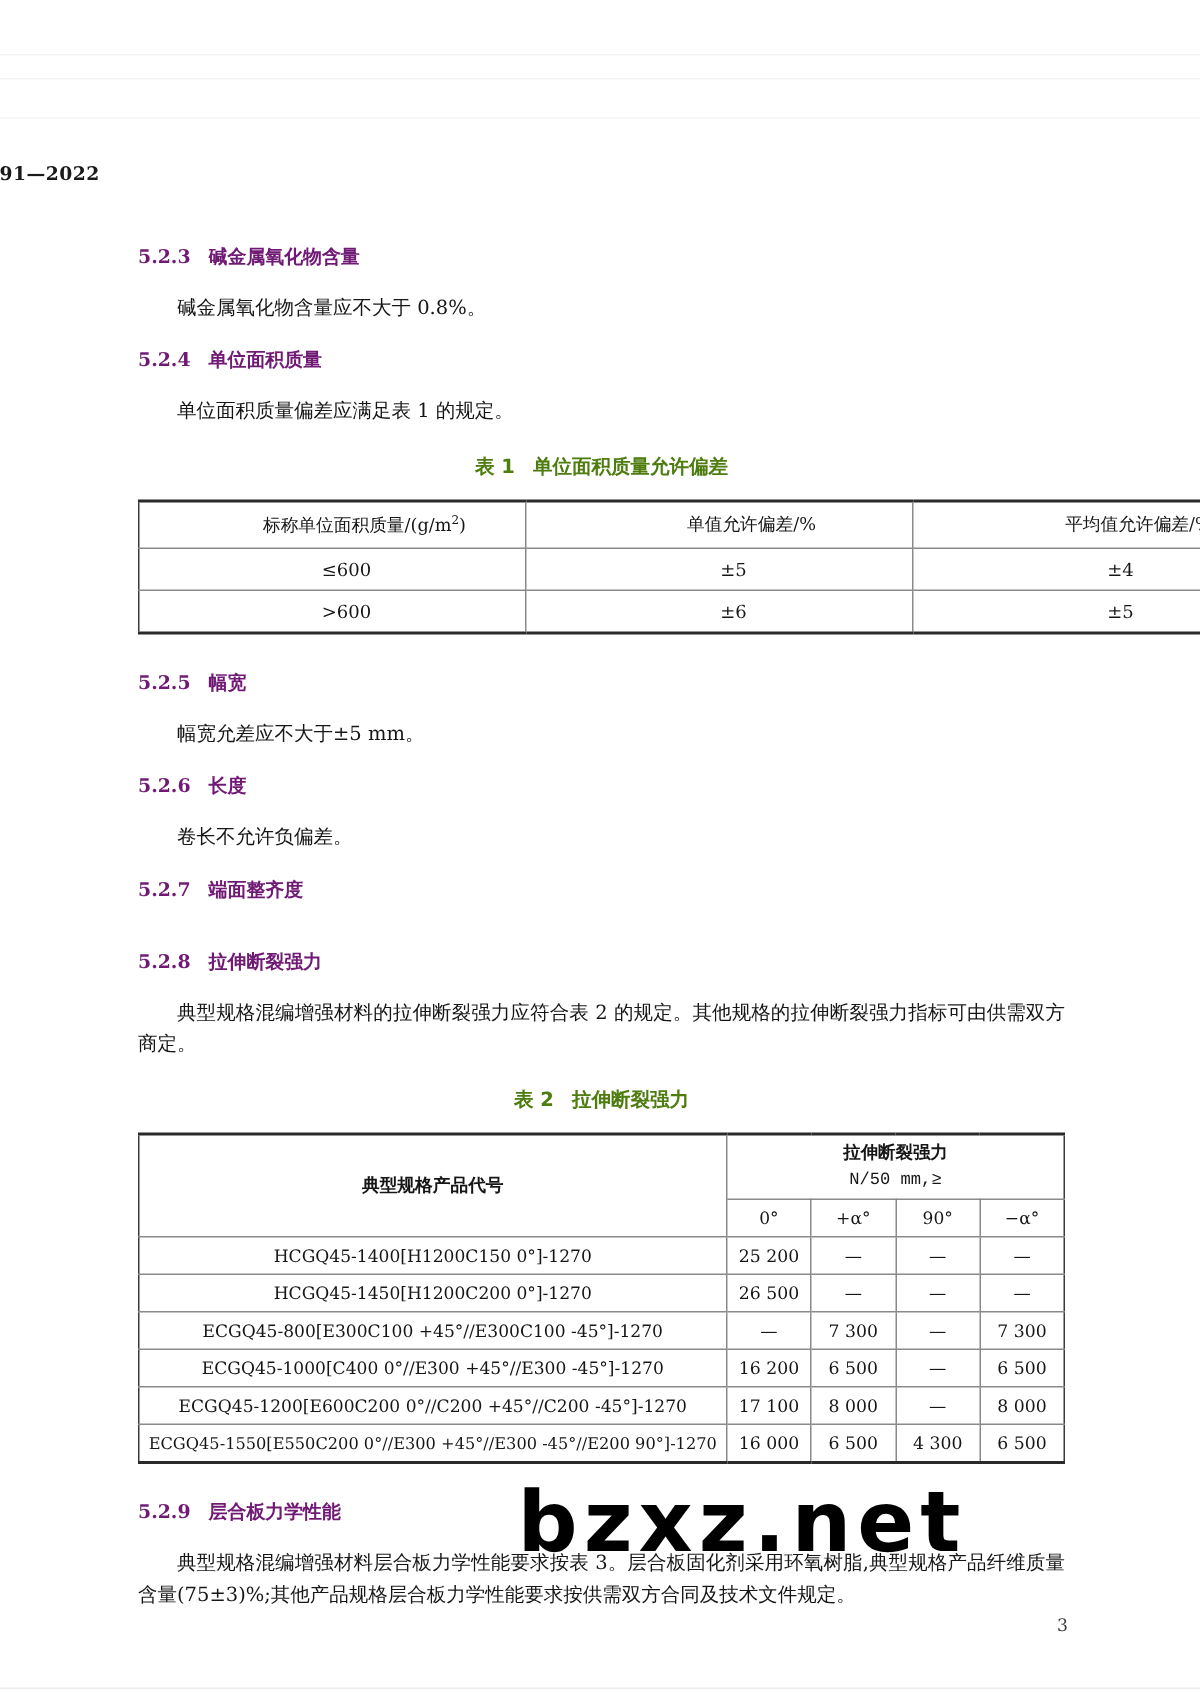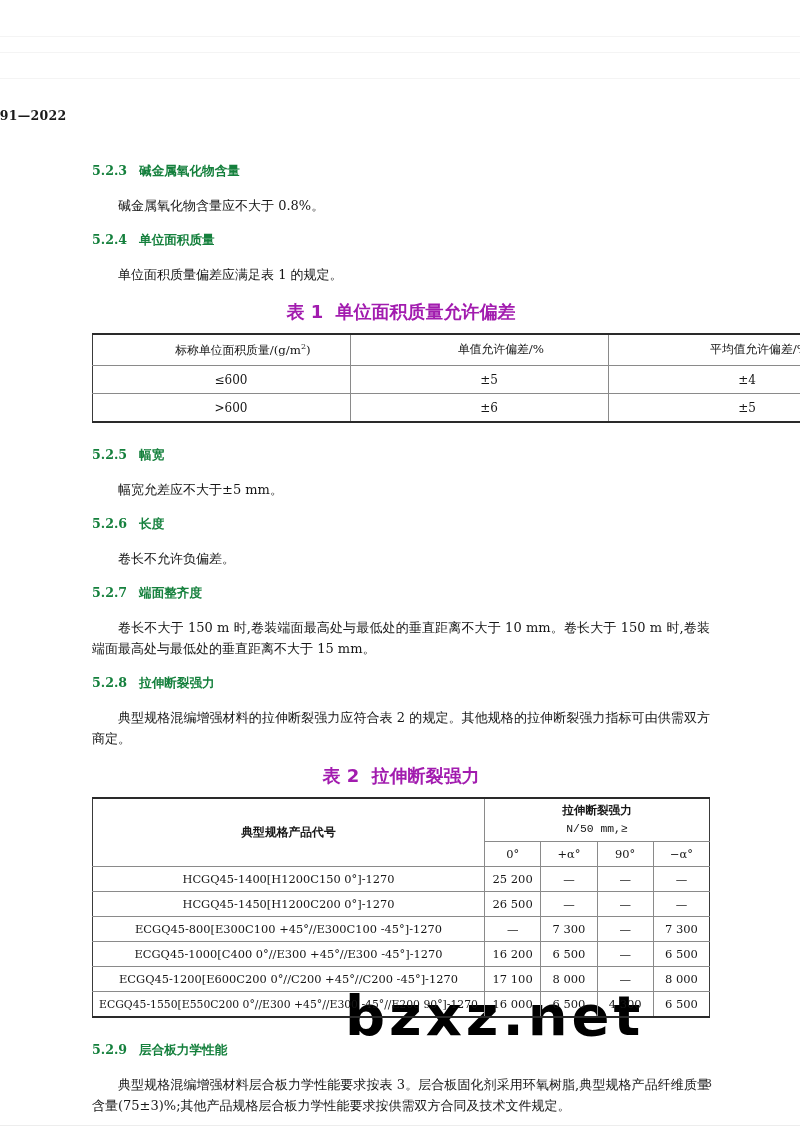--- a/index.html
+++ b/index.html
@@ -52,21 +52,21 @@
     top: 146px;
     width: 618px;
   }
 
   h3.clause {
     margin: 0;
     font-family: "DejaVu Sans", "Liberation Sans", sans-serif;
     font-weight: bold;
     font-size: 12.6px;
     line-height: 20px;
-    color: #15803d;
+    color: #701a75;
     white-space: nowrap;
   }
   h3.clause .num {
     font-family: "DejaVu Serif", "Liberation Serif", serif;
     font-weight: bold;
     margin-right: 12px;
   }
   p.body-text {
     margin: 0;
     font-size: 13px;
@@ -79,23 +79,23 @@
   .sp-a { height: 12px; }
   .sp-b { height: 14px; }
   .sp-c { height: 18px; }
   .sp-d { height: 22px; }
 
   
   .tbl-caption {
     text-align: center;
     font-family: "DejaVu Sans", "Liberation Sans", sans-serif;
     font-weight: bold;
-    font-size: 18px;
+    font-size: 13px;
     line-height: 18px;
-    color: #a21caf;
+    color: #4d7c0f;
   }
   .tbl-caption .cap-gap { display: inline-block; width: 12px; }
 
   
   table.std {
     border-collapse: collapse;
     width: 618px;
     font-family: "DejaVu Serif", "Liberation Serif", serif;
     font-size: 11.6px;
     color: #161616;
@@ -243,21 +243,20 @@
       <span class="num">5.2.6</span><span>长度</span>
     </h3>
     <div class="sp-b"></div>
     <p class="body-text">卷长不允许负偏差。</p>
     <div class="sp-b"></div>
 
     <h3 class="clause">
       <span class="num">5.2.7</span><span>端面整齐度</span>
     </h3>
     <div class="sp-b"></div>
-    <p class="body-text">卷长不大于 150 m 时,卷装端面最高处与最低处的垂直距离不大于 10 mm。卷长大于 150 m 时,卷装端面最高处与最低处的垂直距离不大于 15 mm。</p>
     <div class="sp-b"></div>
 
     <h3 class="clause">
       <span class="num">5.2.8</span><span>拉伸断裂强力</span>
     </h3>
     <div class="sp-b"></div>
     <p class="body-text">典型规格混编增强材料的拉伸断裂强力应符合表 2 的规定。其他规格的拉伸断裂强力指标可由供需双方商定。</p>
     <div class="sp-c"></div>
 
     <div class="tbl-caption">

